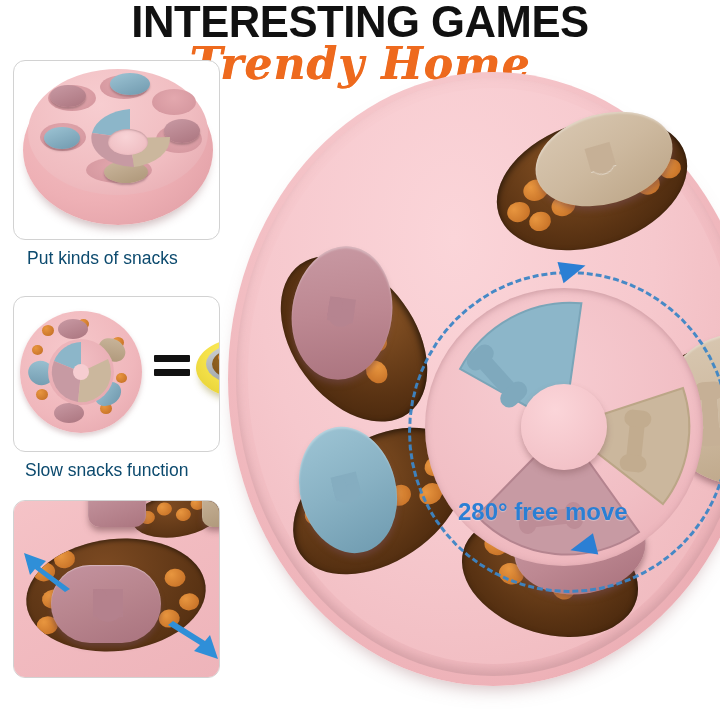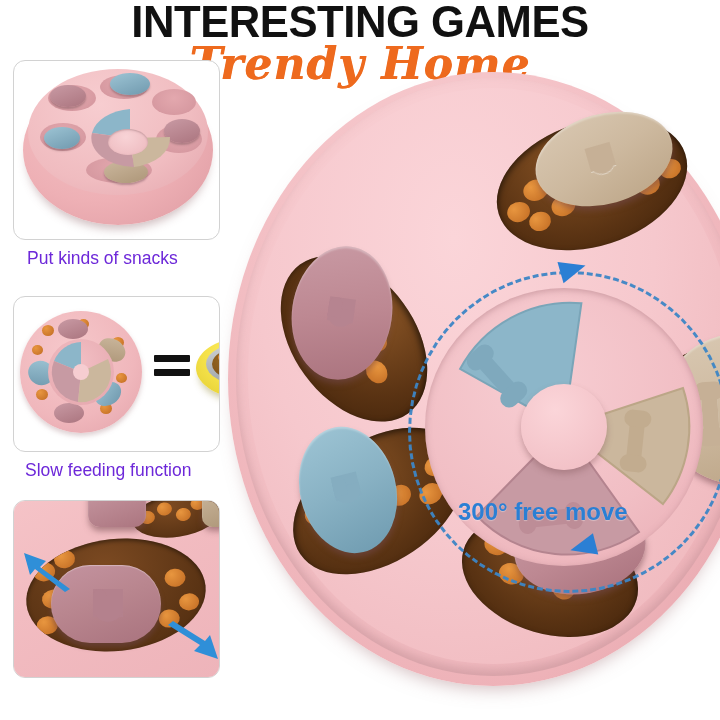--- a/index.html
+++ b/index.html
@@ -28,21 +28,21 @@
   .thumb{
     position:absolute;left:13px;
     border:1px solid #d2d2d2;border-radius:12px;background:#fff;
     overflow:hidden;box-sizing:border-box;
   }
   #thumb1{top:60px;width:207px;height:180px;}
   #thumb2{top:296px;width:207px;height:156px;}
   #thumb3{top:500px;width:207px;height:178px;}
   .caption{
     position:absolute;left:0;width:280px;text-align:left;
-    font-size:17.5px;color:#6d28d9;white-space:nowrap;
+    font-size:17.5px;color:#0c4a6e;white-space:nowrap;
     font-family:"Liberation Sans", sans-serif;
   }
   #cap1{left:27px;top:248px;}
   #cap2{left:25px;top:460px;}
   #cap3{left:6px;top:690px;}
   .oval{position:absolute;border-radius:50%;}
 
   
   .t1-body{
     position:absolute;left:9px;top:14px;width:190px;height:150px;
@@ -314,21 +314,21 @@
       </div>
 
       <div class="dash-circle"></div>
       <div class="tri" style="left:312px;top:170px;border-top:11px solid transparent;border-bottom:11px solid transparent;
                   border-left:26px solid #2b7fd4;transform:rotate(-16deg);"></div>
       <div class="tri" style="left:322px;top:448px;border-top:11px solid transparent;border-bottom:11px solid transparent;
                   border-right:26px solid #2b7fd4;transform:rotate(-14deg);"></div>
     </div>
   </div>
 
-  <div class="free-move-label">300° free move</div>
+  <div class="free-move-label">280° free move</div>
 
   <div class="thumb" id="thumb1">
     <div class="t1-body"></div>
     <div class="t1-top">
 
       <div class="t1-pit" style="left:20px;top:16px;width:48px;height:26px;"></div>
       <div class="t1-pit" style="left:72px;top:6px;width:48px;height:24px;"></div>
       <div class="t1-pit" style="left:124px;top:20px;width:44px;height:26px;"></div>
       <div class="t1-pit" style="left:12px;top:54px;width:46px;height:28px;"></div>
       <div class="t1-pit" style="left:128px;top:56px;width:46px;height:28px;"></div>
@@ -385,21 +385,21 @@
 
     <div class="bowl">
       <div class="bowl-out"></div>
       <div class="bowl-rim"></div>
       <div class="bowl-food">
         <div class="kibble-dot" style="left:6px;top:8px;width:8px;height:7px;"></div>
 
       </div>
     </div>
   </div>
-  <div class="caption" id="cap2">Slow feeding function</div>
+  <div class="caption" id="cap2">Slow snacks function</div>
 
   <div class="thumb" id="thumb3">
     <div class="t3-bg"></div>
 
     <div class="t3-well" style="left:118px;top:-6px;width:88px;height:42px;transform:rotate(-8deg);">
       <div class="kibble-dot" style="left:8px;top:12px;width:15px;height:13px;"></div>
       <div class="kibble-dot" style="left:26px;top:6px;width:15px;height:13px;"></div>
       <div class="kibble-dot" style="left:44px;top:14px;width:15px;height:13px;"></div>
       <div class="kibble-dot" style="left:60px;top:6px;width:14px;height:12px;"></div>
     </div>

